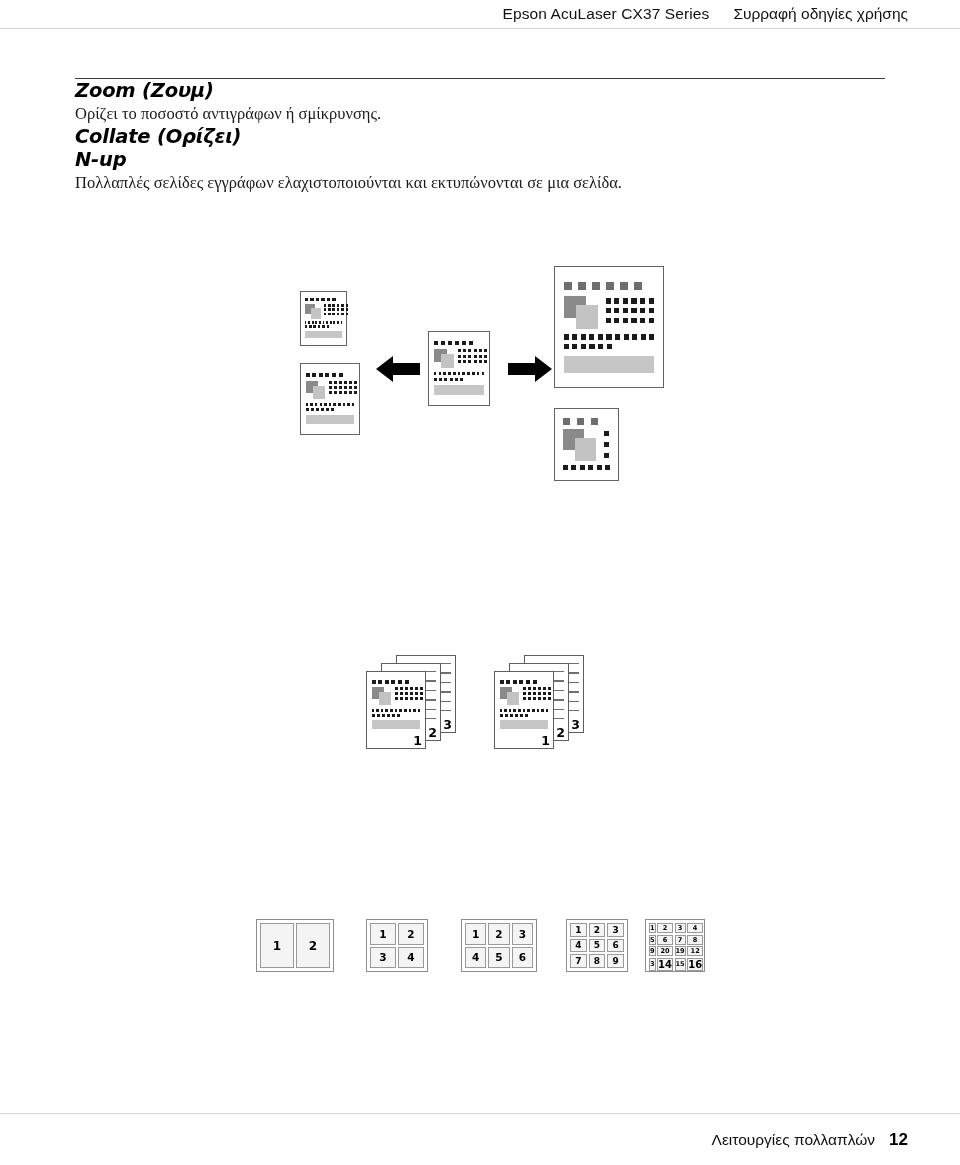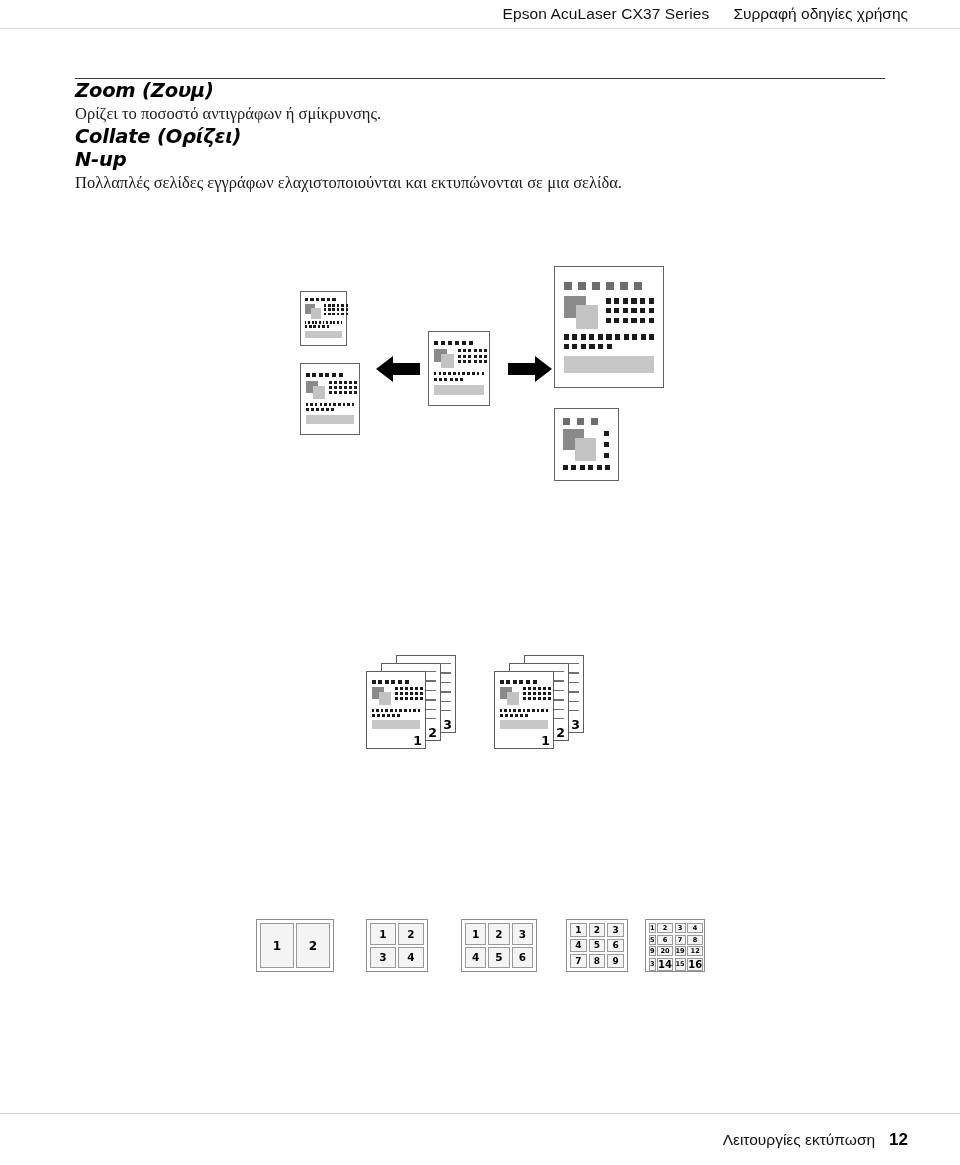--- a/index.html
+++ b/index.html
@@ -774,15 +774,15 @@
     <div class="nup-cell" style="font-size:6.6px;">12</div>
     <div class="nup-cell" style="font-size:6.6px;">3</div>
     <div class="nup-cell" style="font-size:10px;">14</div>
     <div class="nup-cell" style="font-size:6.6px;">15</div>
     <div class="nup-cell" style="font-size:10px;">16</div>
   </div>
 
 </div>
 
 <div class="page-footer">
-  <span class="ftr-label">Λειτουργίες εκτύπωση</span>
+  <span class="ftr-label">Λειτουργίες πολλαπλών</span>
   <span class="ftr-page">12</span>
 </div>
 
 </body></html>

